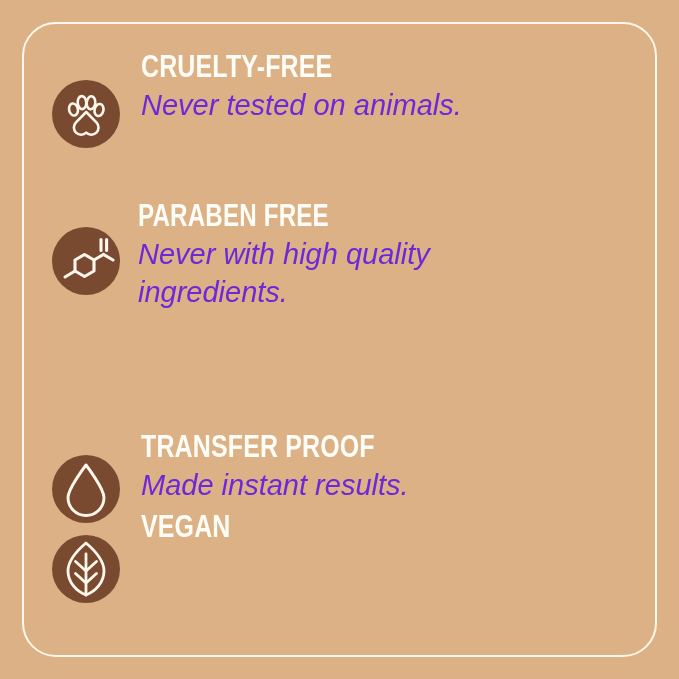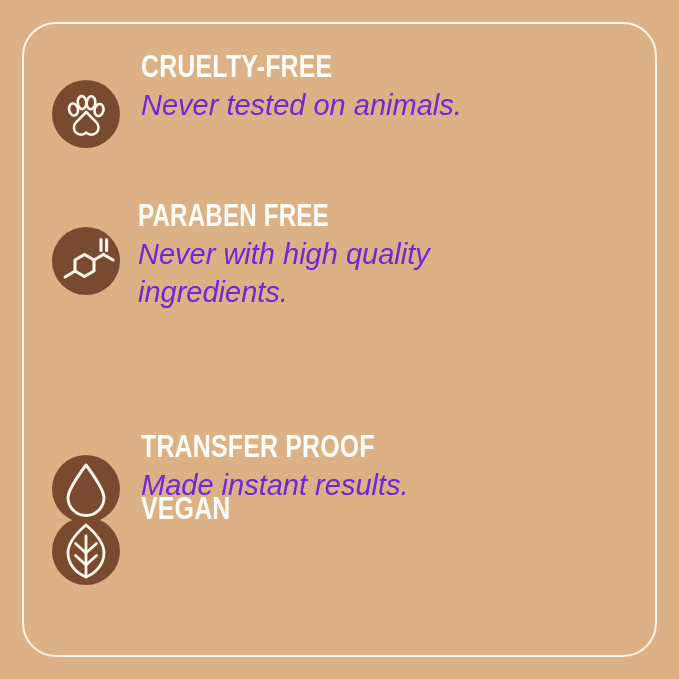--- a/index.html
+++ b/index.html
@@ -86,21 +86,21 @@
     font-size: 29px;
     line-height: 1.32;
     margin: 0;
     max-width: 400px;
   }
 
   
   #feat-0 { top: 0px; }
   #feat-1 { top: 150px; }
   #feat-2 { top: 336px; margin-top: 44px; }
-  #feat-3 { top: 442px; }
+  #feat-3 { top: 460px; }
 
   #feat-0 .icon-badge { margin-top: 25px; }
   #feat-1 .icon-badge { margin-top: 22px; }
   #feat-2 .icon-badge { margin-top: 20px; }
   #feat-3 .icon-badge { margin-top: 20px; }
 
   #feat-1 .texts { padding-left: 18px; }
   #feat-1 .ftitle { font-size: 31px; }
 </style>
 </head>

